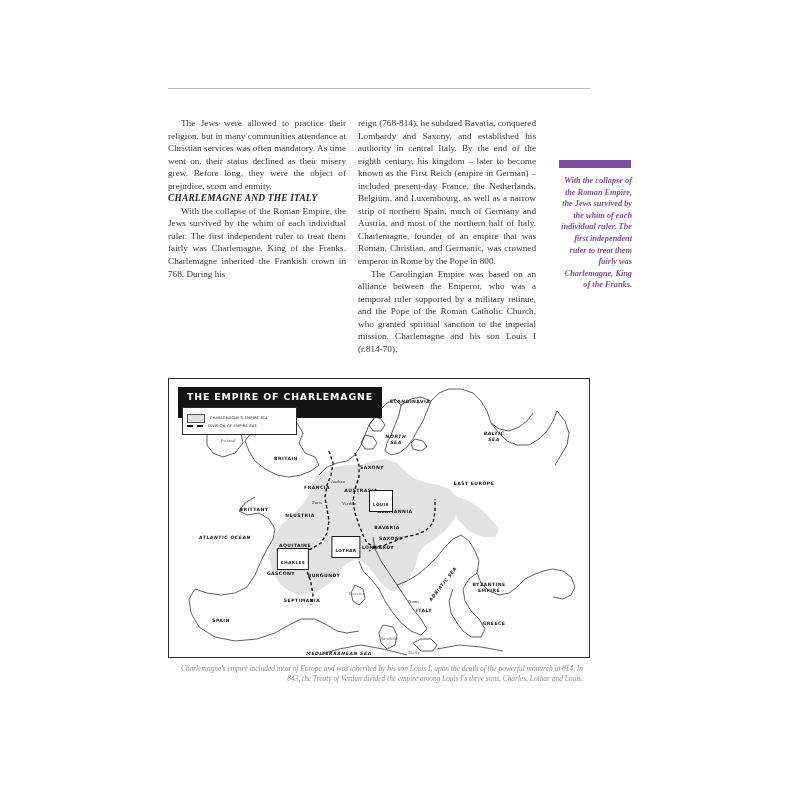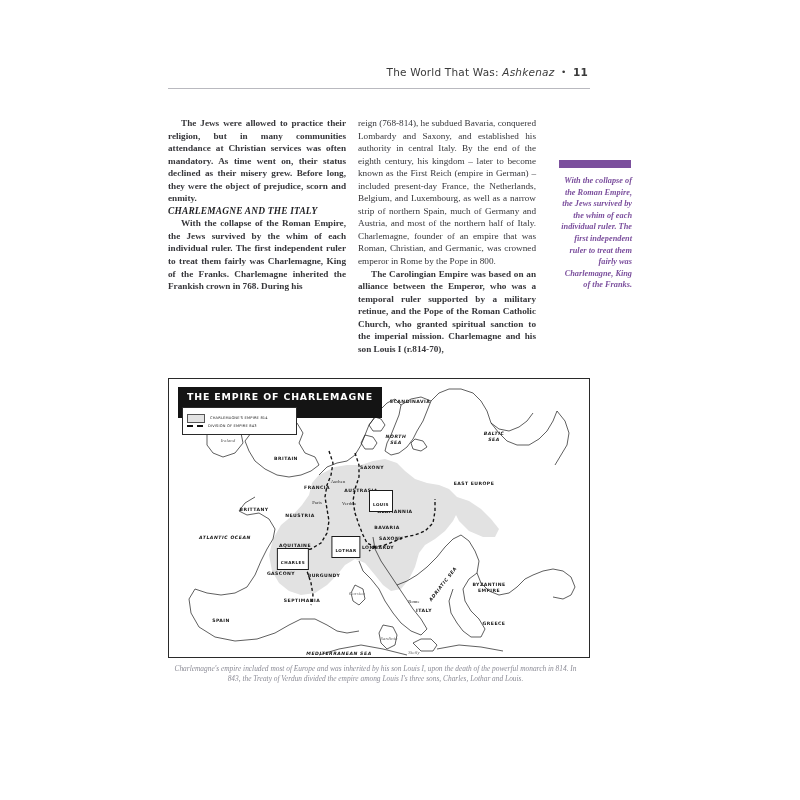--- a/index.html
+++ b/index.html
@@ -34,21 +34,21 @@
   
   .col{
     position:absolute;top:117px;width:178px;
     font-size:9.2px;line-height:12.55px;
     text-align:justify;
     color:#36363a;
   }
   .col.left{left:168px;}
   .col.right{left:358px;}
   .col p{margin:0;}
-  .col p.ind{text-indent:13px;font-weight:bold;}
+  .col p.ind{text-indent:13px;}
   .subhead{
     margin:13px 0 6px 0;
     font-weight:bold;font-style:italic;
     font-size:9.4px;letter-spacing:.2px;
     color:#1f1f22;
   }
 
   
   .pullbar{
     position:absolute;left:559px;top:160px;width:72px;height:8px;
@@ -130,34 +130,28 @@
   .heir span{
     font-family:"DejaVu Sans",sans-serif;
     font-weight:bold;font-size:4.1px;letter-spacing:.45px;color:#111;
     white-space:nowrap;
   }
 
   .caption{
     margin-top:6px;width:415px;
     font-style:italic;font-size:7.4px;line-height:10.4px;
     color:#8c8c96;
-    text-align:center;
+    text-align:right;
   }
 </style>
 </head>
 <body>
 
 <div class="page">
 
-  <div class="runhead">
-    <span>The World That Was:</span>
-    <span class="em">Ashkenaz</span>
-    <span class="dot">•</span>
-    <span class="pg">11</span>
-  </div>
   <div class="rule"></div>
 
   <div class="col left">
     <p class="ind">The Jews were allowed to practice their religion, but in many communities attendance at Christian services was often mandatory. As time went on, their status declined as their misery grew. Before long, they were the object of prejudice, scorn and enmity.</p>
     <p class="subhead">CHARLEMAGNE AND THE ITALY</p>
     <p class="ind">With the collapse of the Roman Empire, the Jews survived by the whim of each individual ruler. The first independent ruler to treat them fairly was Charlemagne, King of the Franks. Charlemagne inherited the Frankish crown in 768. During his</p>
   </div>
 
   <div class="col right">
     <p>reign (768-814), he subdued Bavaria, conquered Lombardy and Saxony, and established his authority in central Italy. By the end of the eighth century, his kingdom – later to become known as the First Reich (empire in German) – included present-day France, the Netherlands, Belgium, and Luxembourg, as well as a narrow strip of northern Spain, much of Germany and Austria, and most of the northern half of Italy. Charlemagne, founder of an empire that was Roman, Christian, and Germanic, was crowned emperor in Rome by the Pope in 800.</p>

